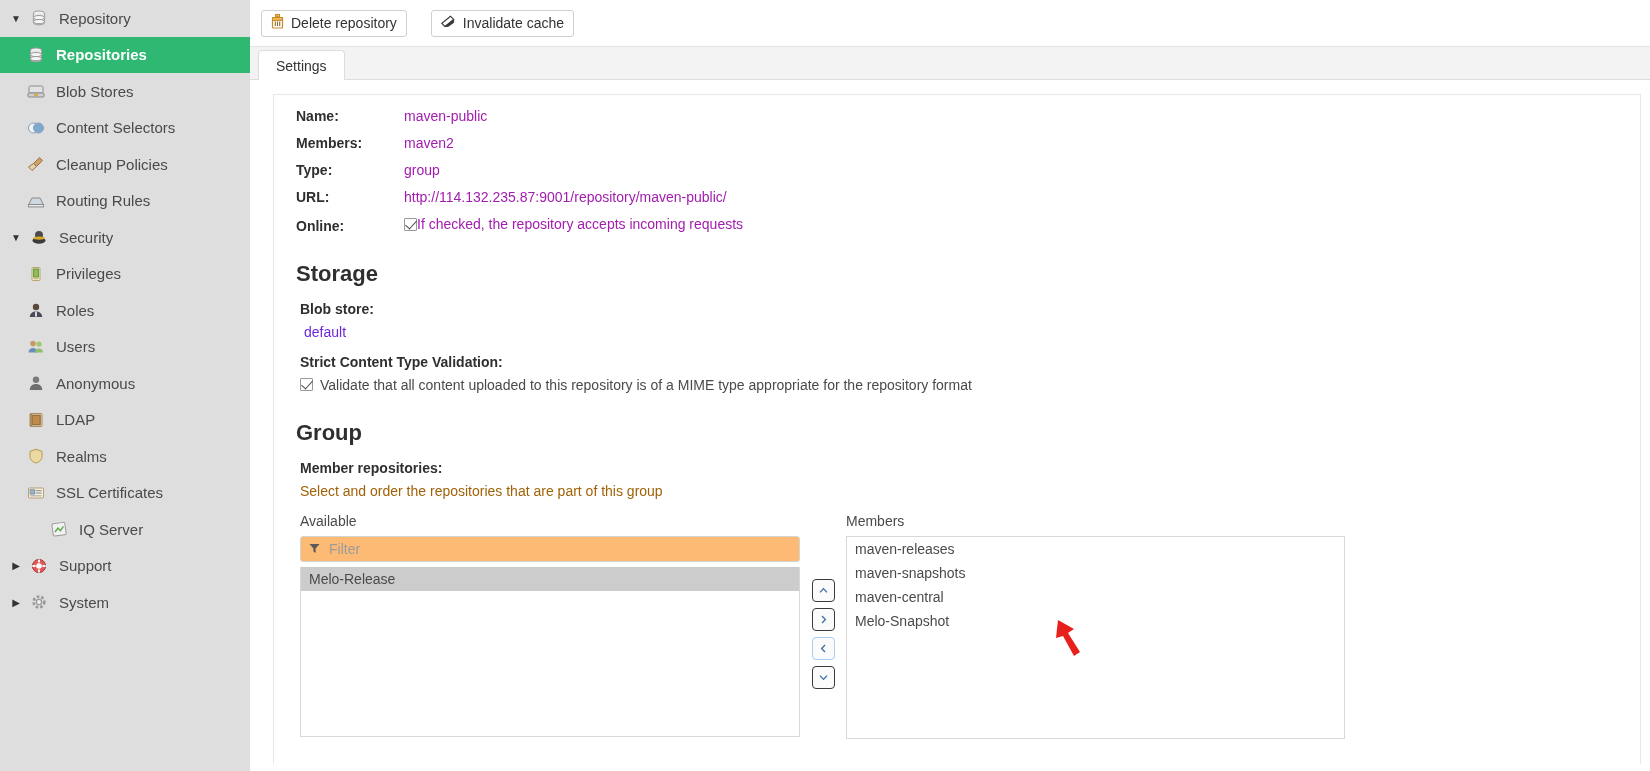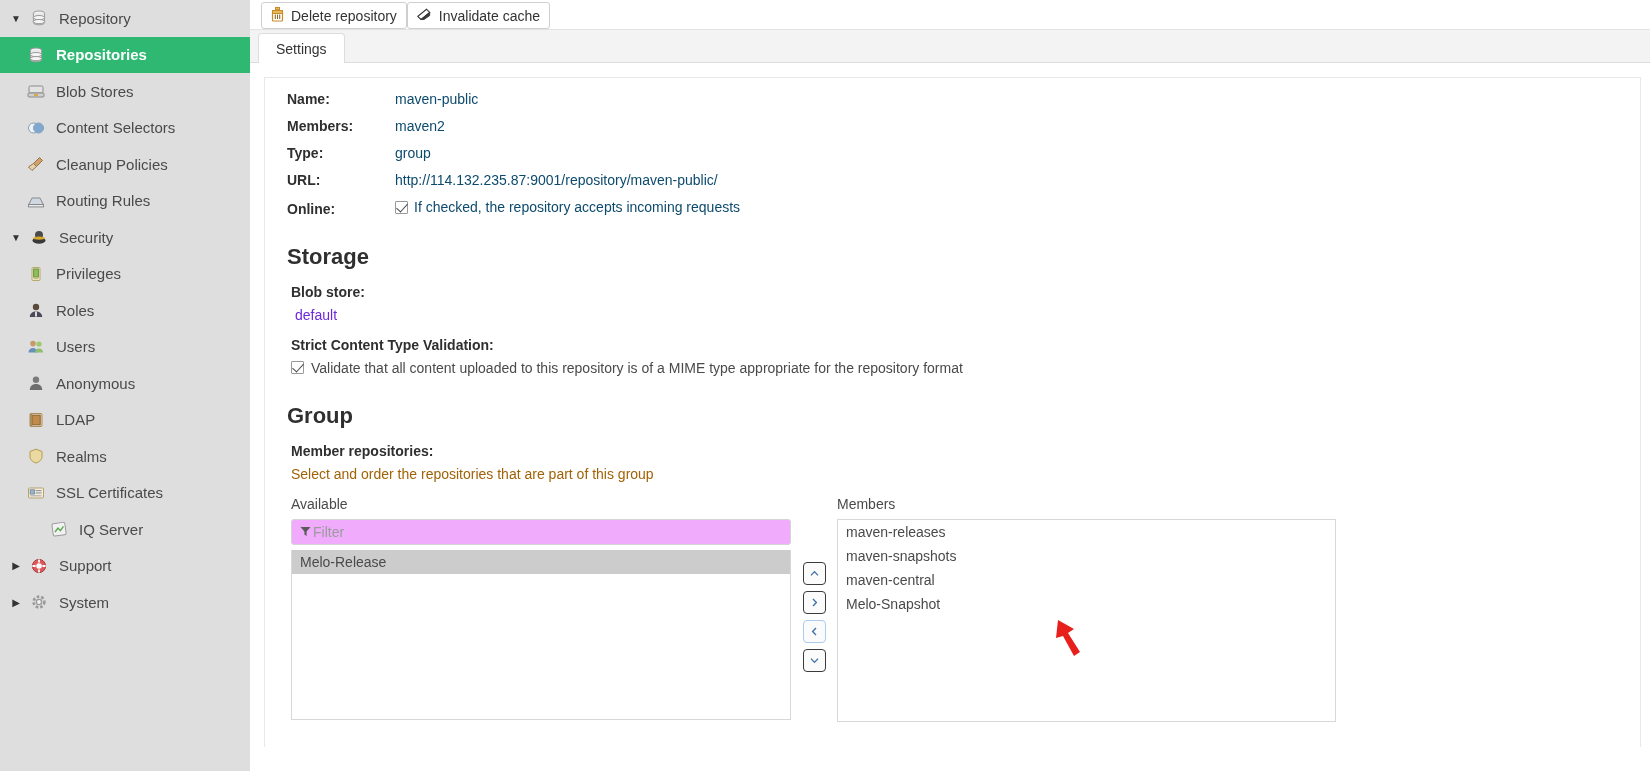--- a/index.html
+++ b/index.html
@@ -57,27 +57,27 @@
 
   
   #main {
     flex: 1;
     height: 771px;
     background: #ffffff;
     position: relative;
     overflow: hidden;
   }
   #toolbar {
-    height: 30px;
+    height: 47px;
     background: #ffffff;
     border-bottom: 1px solid #e3e3e3;
     display: flex;
-    align-items: flex-end;
+    align-items: center;
     padding-left: 11px;
-    gap: 0;
+    gap: 24px;
   }
   .tb-btn {
     display: inline-flex;
     align-items: center;
     gap: 7px;
     height: 27px;
     padding: 0 9px;
     background: #ffffff;
     border: 1px solid #cfcfcf;
     border-radius: 3px;
@@ -116,21 +116,21 @@
 
   #content {
     padding: 0;
     background: #ffffff;
     height: calc(771px - 79px);
     overflow: hidden;
     position: relative;
   }
 
   .panel {
-    margin: 14px 9px 0 14px;
+    margin: 14px 9px 0 23px;
     border: 1px solid #e8e8e8;
     border-bottom: none;
     padding: 13px 0 0 0;
     min-height: 670px;
     background: #fff;
   }
 
   
   .info-row {
     display: flex;
@@ -138,23 +138,23 @@
     margin-bottom: 11px;
     font-size: 14px;
   }
   .info-label {
     width: 130px;
     min-width: 130px;
     padding-left: 22px;
     font-weight: bold;
     color: #2f2f2f;
   }
-  .info-value { color: #0c4a6e; }
-
-  .check-inline { display: inline-flex; align-items: center; gap: 6px; }
+  .info-value { color: #a21caf; }
+
+  .check-inline { display: inline-flex; align-items: center; }
 
   .cb {
     width: 13px; height: 13px;
     min-width: 13px;
     border: 1px solid #9a9a9a;
     background: #ffffff;
     display: inline-block;
     position: relative;
     border-radius: 1px;
   }
@@ -223,22 +223,22 @@
     color: #4a4a4a;
     margin-bottom: 7px;
   }
   .filter-box {
     height: 26px;
     border: 1px solid #d4d4d4;
     border-radius: 3px;
     display: flex;
     align-items: center;
     padding: 0 8px;
-    gap: 0;
-    background: #f0abfc;
+    gap: 7px;
+    background: #fdba74;
   }
   .filter-input {
     border: none;
     outline: none;
     font-size: 14px;
     color: #333;
     font-family: "Liberation Sans", sans-serif;
     flex: 1;
     background: transparent;
   }

